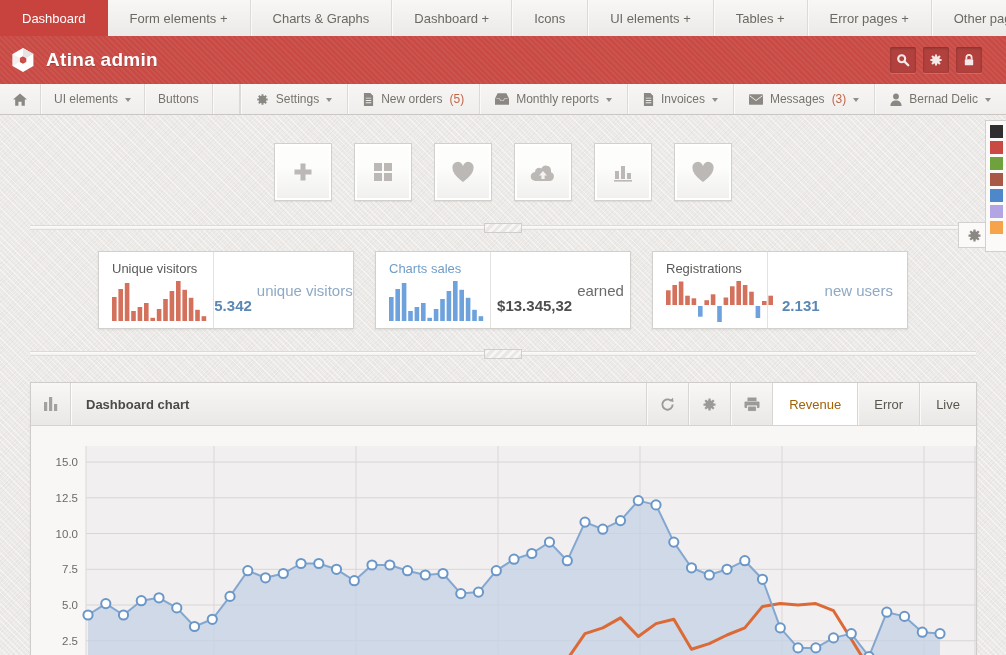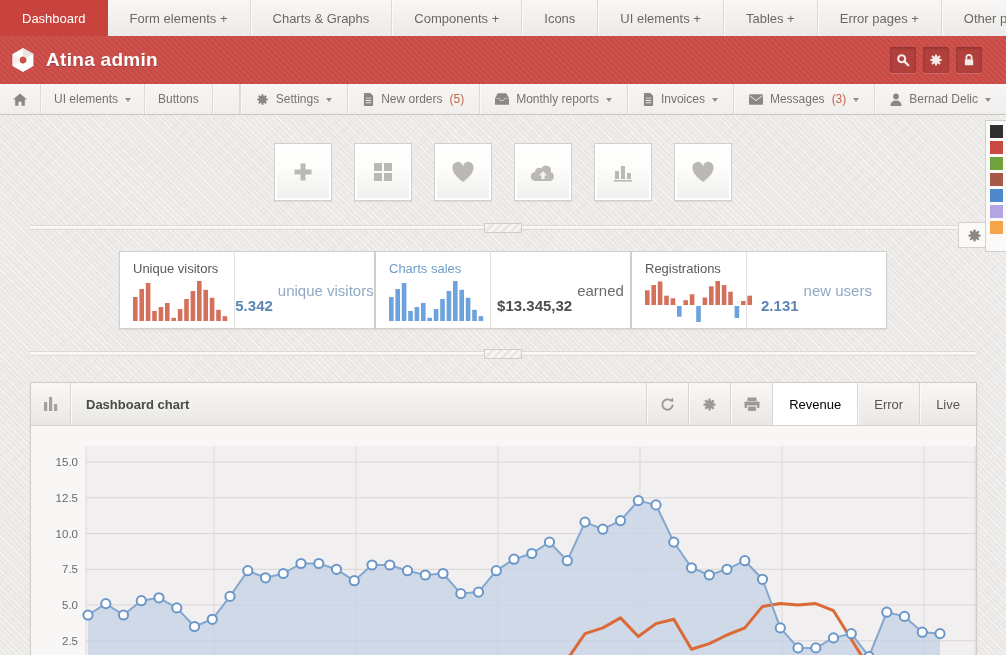--- a/index.html
+++ b/index.html
@@ -65,21 +65,21 @@
     background:#fbfaf9; border:1px solid #d2d0ce; color:#8b8884;
     display:flex; align-items:center; justify-content:center; cursor:pointer;
   }
   
   .divider { margin:24px 30px 0; height:5px; border-top:1px solid #dcdad7; border-bottom:1px solid #dfdddb; background:linear-gradient(#fdfcfb,#f3f1ef); position:relative; }
   .divider-handle {
     position:absolute; left:50%; top:-3px; width:38px; height:10px; margin-left:-19px; cursor:pointer;
     background:repeating-linear-gradient(-45deg,#eae8e6 0 3px,#f8f6f4 3px 6px); border:1px solid #cfccc9;
   }
   
-  .stats-row { display:flex; justify-content:center; margin-top:21px; }
+  .stats-row { display:flex; justify-content:center; gap:21px; margin-top:21px; }
   .stat-card { width:256px; height:78px; background:#fff; border:1px solid #d2d0cd; box-shadow:0 1px 2px rgba(0,0,0,.07); display:flex; }
   .stat-left { width:114px; padding:9px 0 0 13px; }
   .stat-title { font-size:13px; color:#5a5a58; margin-bottom:5px; white-space:nowrap; }
   .stat-card.blue-title .stat-title { color:#6f9dc8; }
   .stat-sep { width:1px; background:#e4e2df; margin:0; }
   .stat-right { flex:1; display:flex; align-items:center; justify-content:center; font-size:15px; white-space:nowrap; }
   .val-num { font-weight:bold;margin-top:30px; }
   .val-suffix { margin-left:5px; }
   .stat-card.blue-value .val-num { color:#5b87b4; }
   .stat-card.blue-value .val-suffix { color:#8fa9c4; }
@@ -87,32 +87,32 @@
   .stat-card.dark-value .val-suffix { color:#6b6b6b; }
   
   .chart-panel { margin:26px 29px 0 30px; background:#faf9f8; border:1px solid #cfccca; box-shadow:0 1px 2px rgba(0,0,0,.06); height:300px; }
   .panel-header { height:43px; display:flex; align-items:stretch; background:linear-gradient(#f8f7f5,#eae8e6); border-bottom:1px solid #d5d2d0; font-size:13px; }
   .ph-cell { display:flex; align-items:center; justify-content:center; border-right:1px solid #d8d5d3; box-shadow:1px 0 0 rgba(255,255,255,.8); }
   .ph-icon-cell { width:40px; color:#a3a19e; }
   .ph-title { padding:0 15px; font-weight:bold; color:#4a4a48; border-right:none; box-shadow:none; }
   .ph-fill { flex:1; }
   .ph-btn { width:42px; border-left:1px solid #d8d5d3; box-shadow:inset 1px 0 0 #fbfaf8; display:flex; align-items:center; justify-content:center; color:#9c9a97; cursor:pointer; }
   .ph-tab { display:flex; align-items:center; padding:0 16px; border-left:1px solid #d8d5d3; box-shadow:inset 1px 0 0 #fbfaf8; color:#58564f; cursor:pointer; }
-  .ph-tab.active { background:#fff; color:#000000; box-shadow:none; }
+  .ph-tab.active { background:#fff; color:#a16207; box-shadow:none; }
   .chart-body { position:relative; height:256px; background:#f9f7f6; overflow:hidden; }
   .chart-body svg { display:block; }
 </style>
 </head>
 <body>
 
 <nav class="topnav">
   <div class="topnav-item active">Dashboard</div>
   <div class="topnav-item">Form elements +</div>
   <div class="topnav-item">Charts &amp; Graphs</div>
-  <div class="topnav-item">Components +</div>
+  <div class="topnav-item">Dashboard +</div>
   <div class="topnav-item">Icons</div>
   <div class="topnav-item">UI elements +</div>
   <div class="topnav-item">Tables +</div>
   <div class="topnav-item">Error pages +</div>
   <div class="topnav-item">Other pages +</div>
   <div class="topnav-fill"></div>
 </nav>
 
 <header class="brand">
   <span style="display:flex;">

